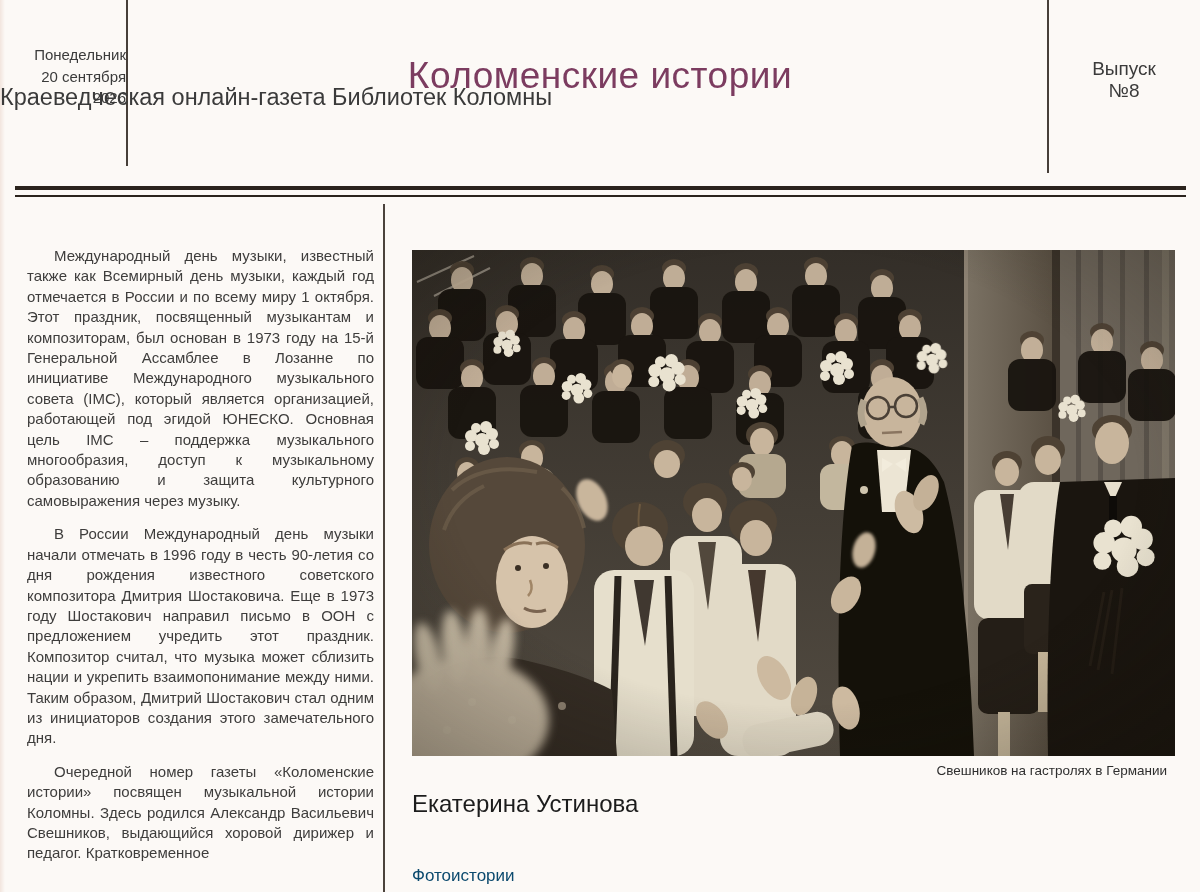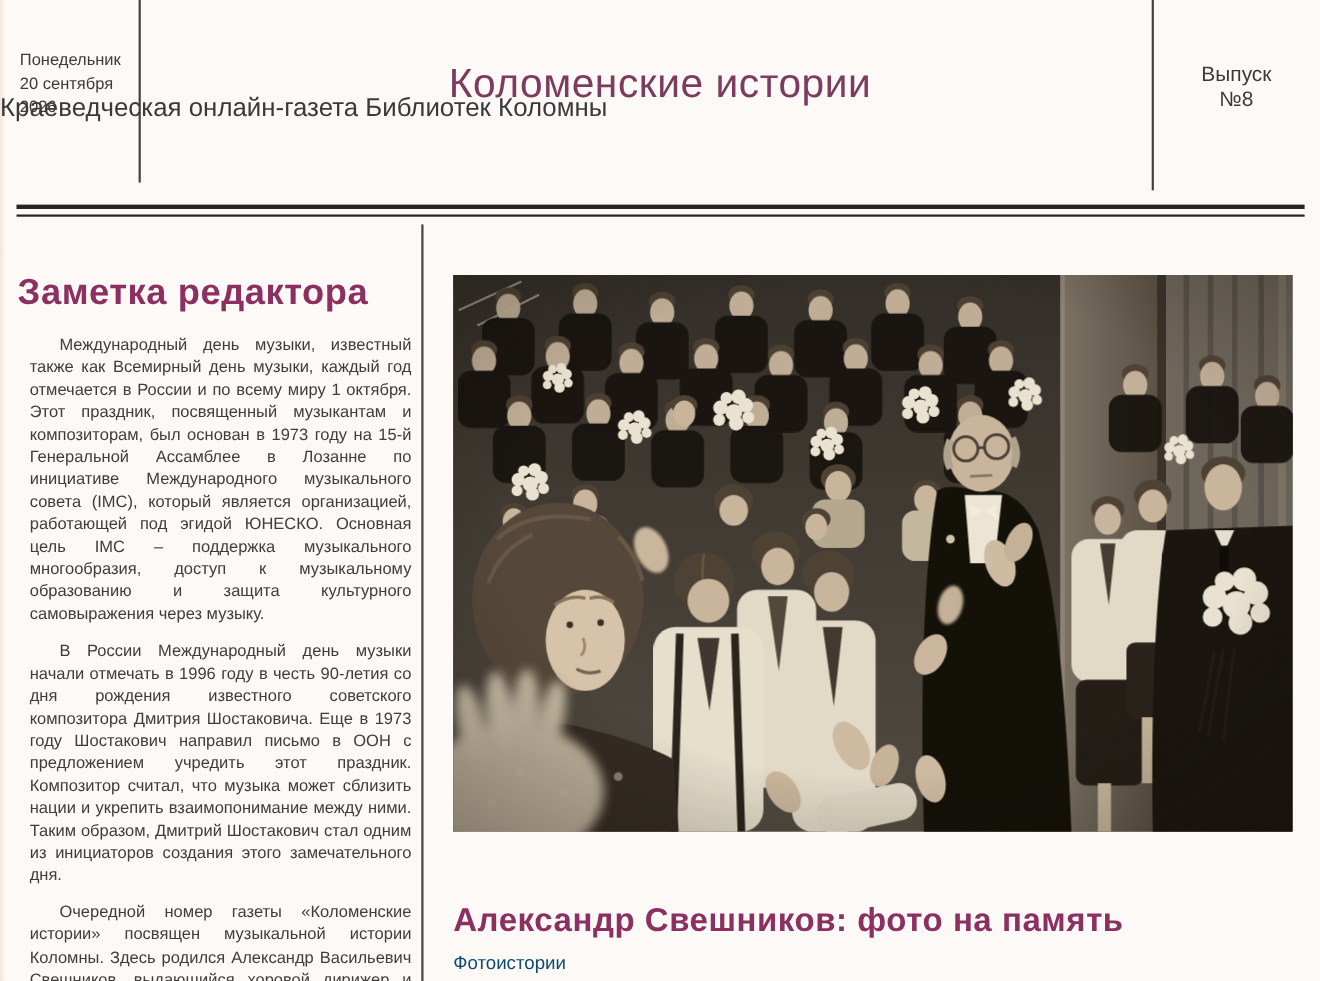--- a/index.html
+++ b/index.html
@@ -7,21 +7,21 @@
     width:1200px;height:892px;overflow:hidden;position:relative;
     background:#fcf9f6;
     font-family:"Liberation Sans", sans-serif;
     color:#3e3d3c;
   }
   .page{position:absolute;inset:0;}
   .page-edge{position:absolute;left:0;top:0;bottom:0;width:5px;
     background:linear-gradient(90deg,#f2e5de,#fcf9f6);}
 
   
-  .date-block{position:absolute;left:18px;top:44px;width:108px;text-align:left;
+  .date-block{position:absolute;left:18px;top:44px;width:108px;text-align:right;
     font-size:15px;line-height:21.5px;color:#3b3b3b;}
   .vline{position:absolute;width:2px;background:#473f39;}
   .vline-left{left:126px;top:0;height:166px;}
   .vline-right{left:1047px;top:0;height:173px;}
   .issue-block{position:absolute;left:1056px;top:58px;width:136px;text-align:center;
     font-size:19px;line-height:21.5px;color:#3b3b3b;}
   .masthead-title{position:absolute;left:0;right:0;top:30px;text-align:center;
     font-size:37px;font-weight:normal;letter-spacing:.5px;color:#7c3c60;}
   .masthead-subtitle{position:absolute;left:0;right:0;top:84px;
     font-size:23.5px;color:#3a3a3a;}
@@ -74,21 +74,20 @@
     <div class="issue-block">
       <div>Выпуск</div>
       <div>№8</div>
     </div>
   </header>
 
   <div class="double-rule"></div>
   <div class="col-divider"></div>
 
   <aside class="left-col">
-    <h2>Заметка редактора</h2>
     <p>Международный день музыки, известный также как Всемирный день музыки, каждый год отмечается в России и по всему миру 1 октября. Этот праздник, посвященный музыкантам и композиторам, был основан в 1973 году на 15-й Генеральной Ассамблее в Лозанне по инициативе Международного музыкального совета (IMC), который является организацией, работающей под эгидой ЮНЕСКО. Основная цель IMC – поддержка музыкального многообразия, доступ к музыкальному образованию и защита культурного самовыражения через музыку.</p>
     <p>В России Международный день музыки начали отмечать в 1996 году в честь 90-летия со дня рождения известного советского композитора Дмитрия Шостаковича. Еще в 1973 году Шостакович направил письмо в ООН с предложением учредить этот праздник. Композитор считал, что музыка может сблизить нации и укрепить взаимопонимание между ними. Таким образом, Дмитрий Шостакович стал одним из инициаторов создания этого замечательного дня.</p>
     <p>Очередной номер газеты «Коломенские истории» посвящен музыкальной истории Коломны. Здесь родился Александр Васильевич Свешников, выдающийся хоровой дирижер и педагог. Кратковременное</p>
   </aside>
 
   <figure class="photo" style="margin:0">
     <svg width="763" height="506" viewBox="0 0 763 506" xmlns="http://www.w3.org/2000/svg">
       <defs>
         <linearGradient id="gcurt" x1="0" y1="0" x2="0" y2="1">
           <stop offset="0" stop-color="#332e28"></stop>
@@ -287,15 +286,16 @@
 
       <g filter="url(#fb2)">
         <ellipse cx="180" cy="250" rx="14" ry="22" fill="#c9b69c" transform="rotate(-25 180 250)"></ellipse>
         <ellipse cx="452" cy="300" rx="11" ry="18" fill="#c4b197" transform="rotate(15 452 300)"></ellipse>
       </g>
 
       <rect width="763" height="506" fill="url(#gvin)"></rect>
     </svg>
   </figure>
 
-  <h2 class="article-headline" style="margin:0">Александр Свешников: фото на память</h2>
+  <figcaption class="photo-caption">Свешников на гастролях в Германии</figcaption>
+  <div class="article-author">Екатерина Устинова</div>
   <div class="article-rubric">Фотоистории</div>
 </div>
 
 </body></html>

